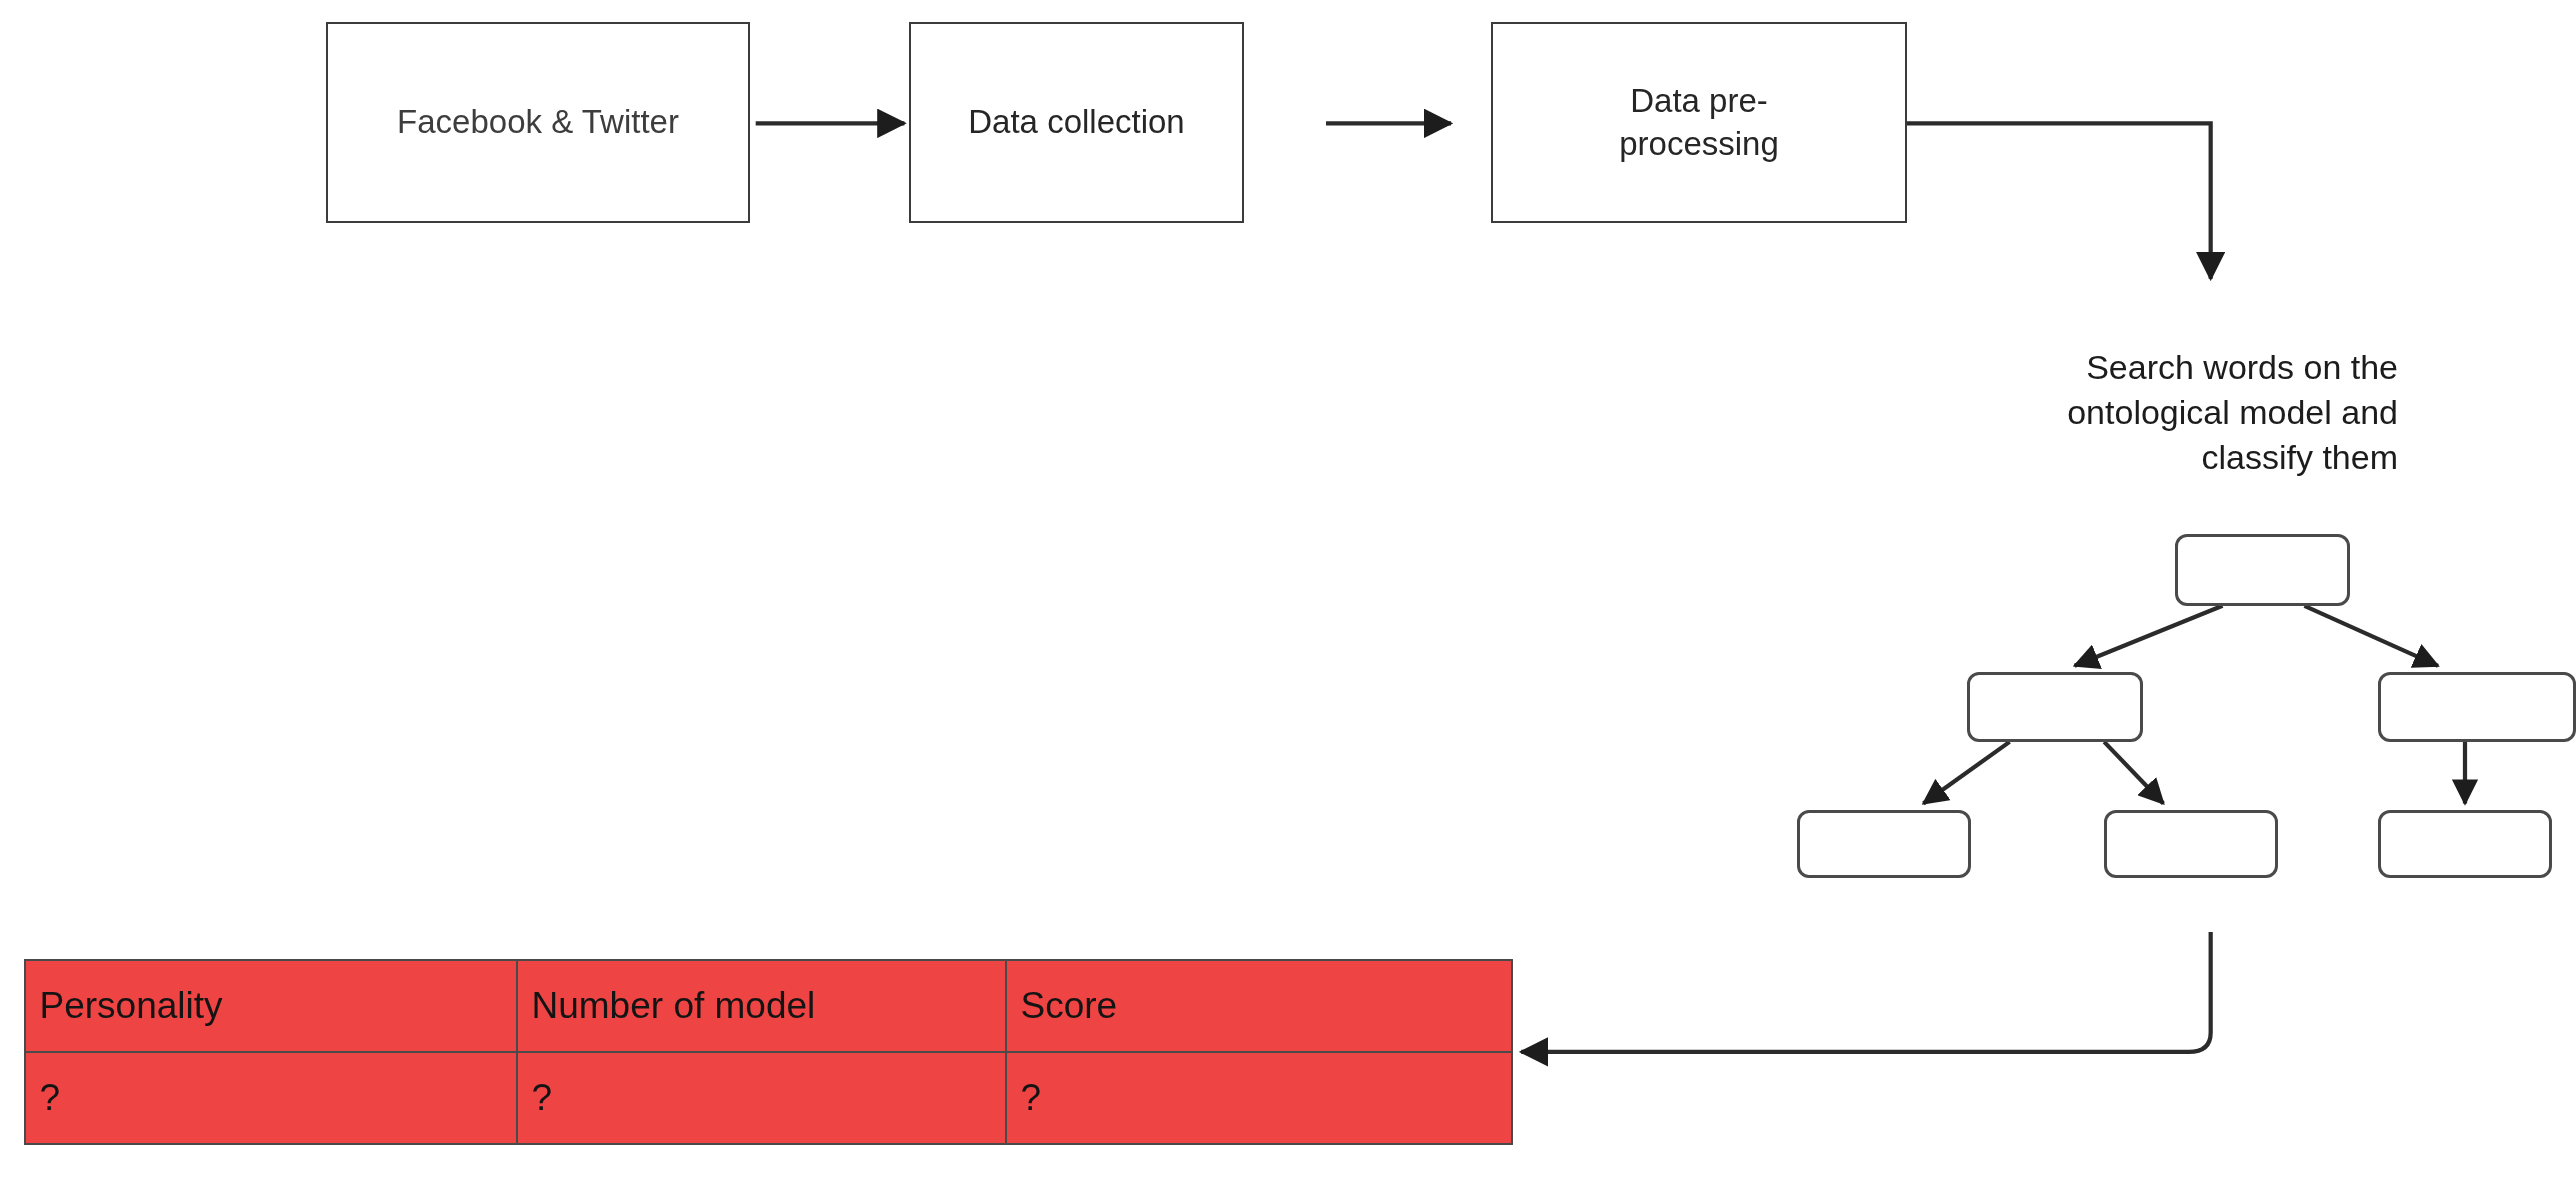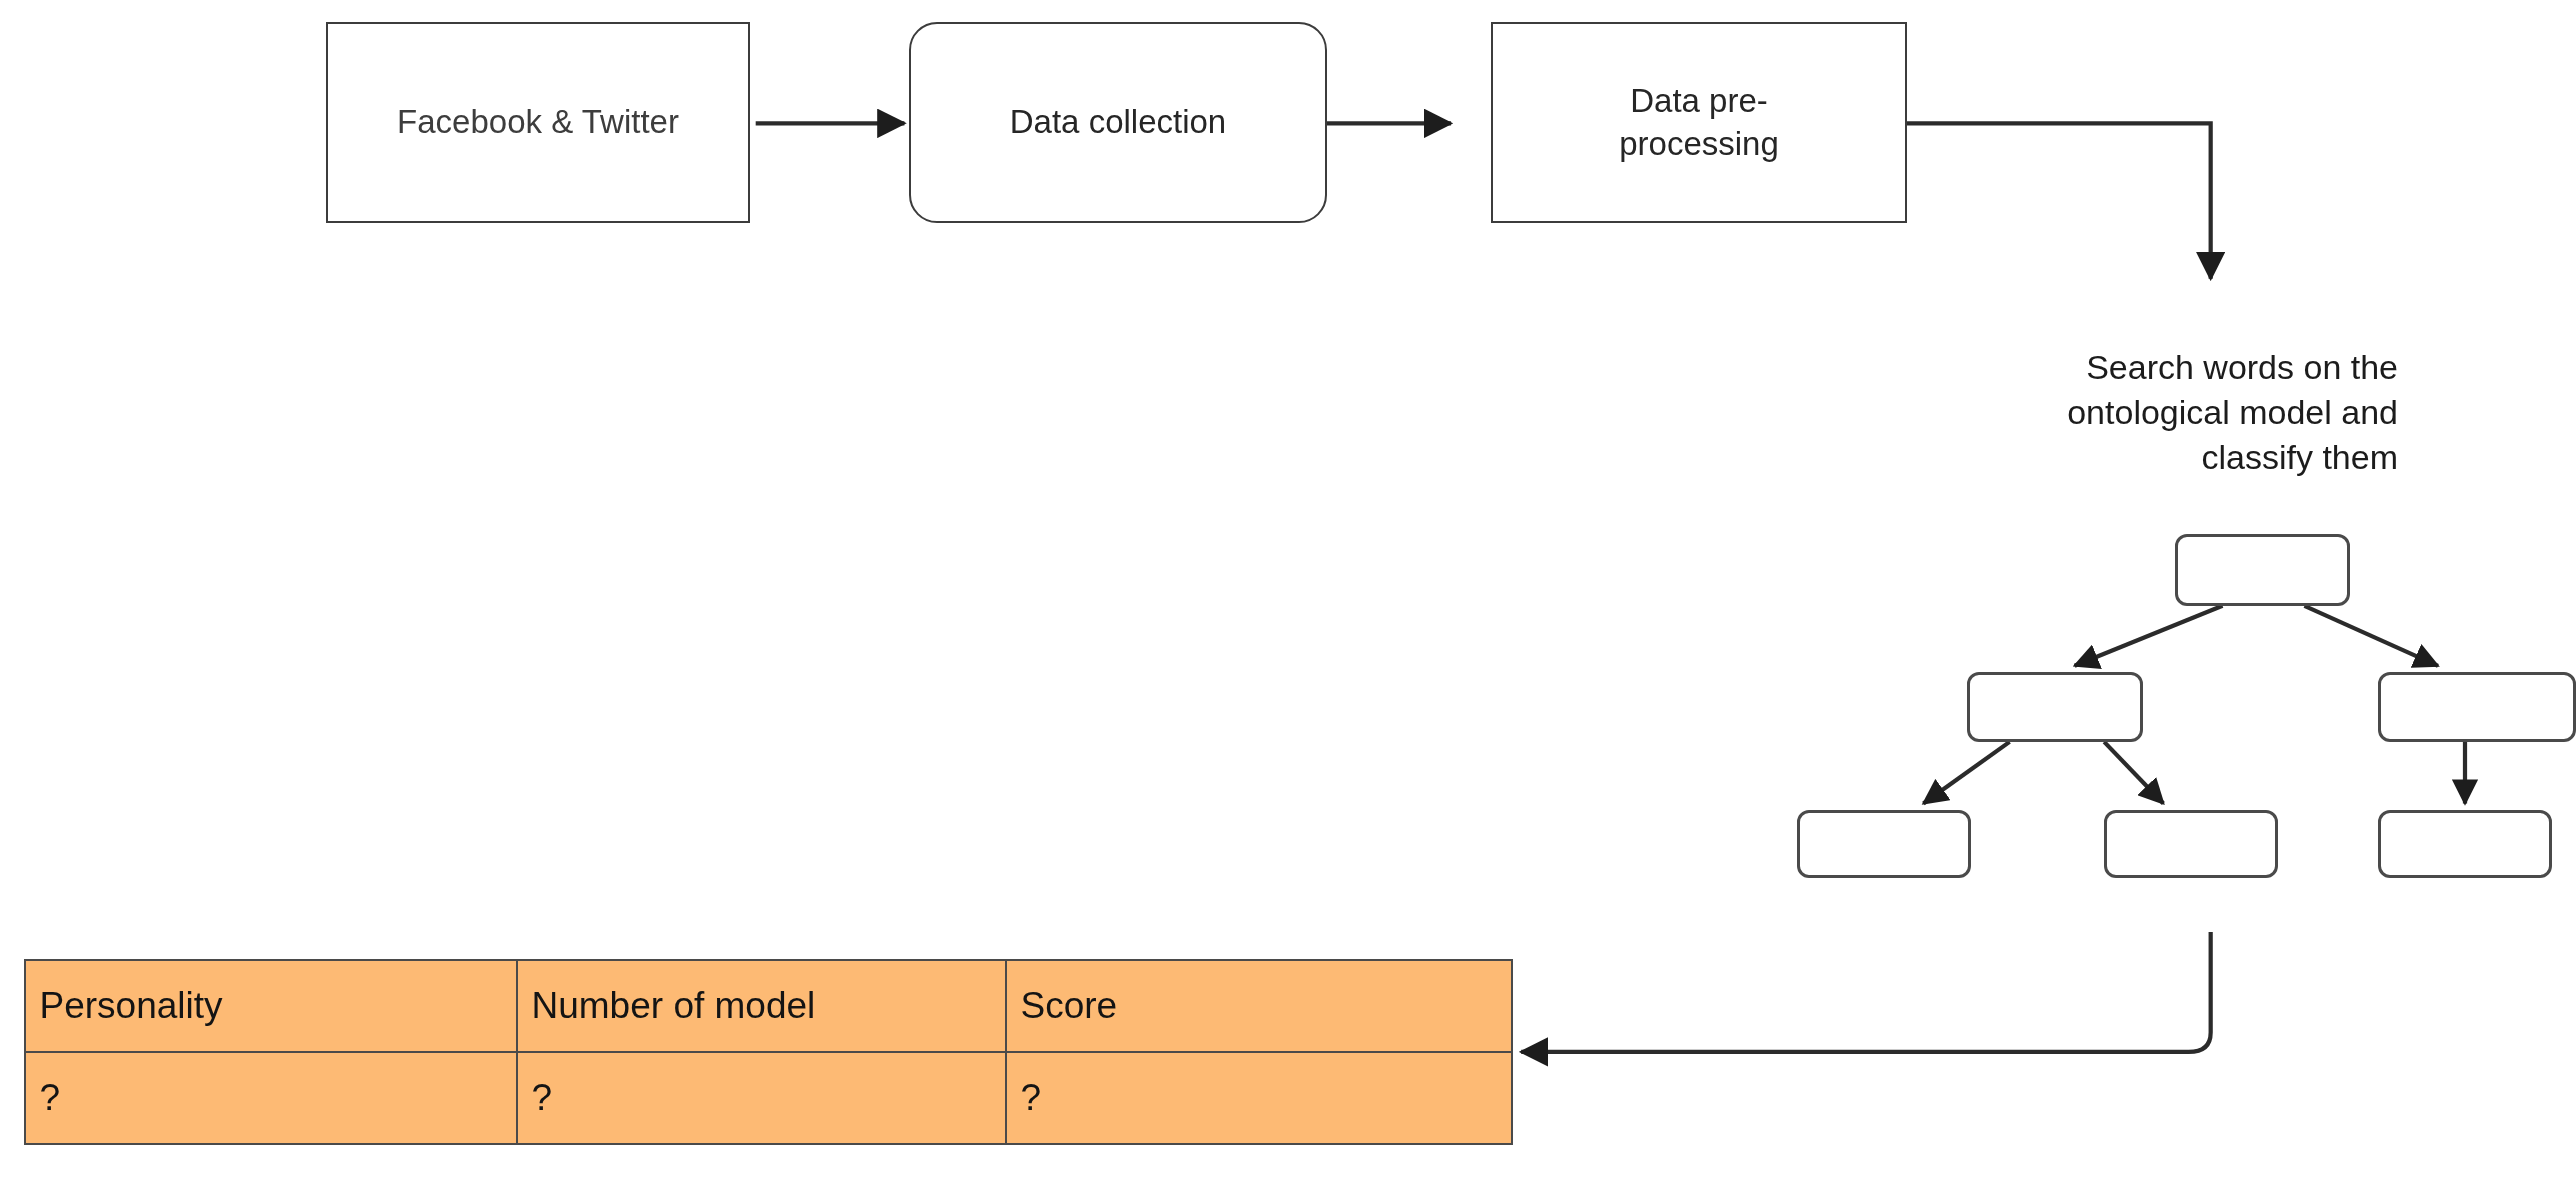--- a/index.html
+++ b/index.html
@@ -37,21 +37,21 @@
     display: flex;
     align-items: center;
     justify-content: center;
     text-align: center;
     font-size: 33px;
     line-height: 1.28;
     color: #262626;
     padding: 3.4px 8.5px;
   }
   #proc-0 { left: 326px;  top: 22px; width: 424px; height: 201px; color: #3d3d3d; }
-  #proc-1 { left: 909px; top: 22px; width: 418px; height: 201px; border-radius: 28px; }
+  #proc-1 { left: 909px; top: 22px; width: 335px; height: 201px; }
   #proc-2 { left: 1455px; top: 22px; width: 416px; height: 201px; margin-left: 36px; }
 
   
   #tree-caption {
     position: absolute;
     left: 2001px;
     top: 345px;
     width: 397px;
     text-align: right;
     font-size: 34px;
@@ -75,21 +75,21 @@
   #node-l3-c  { left: 2378px; top: 810px; width: 174px; height: 68px; }
 
   
   #result-table {
     position: absolute;
     left: 24px;
     top: 959px;
     width: 1487px;
     border-collapse: collapse;
     table-layout: fixed;
-    background: #fdba74;
+    background: #ef4444;
   }
   #result-table td {
     border: 2.5px solid #4a4a4a;
     height: 90px;
     padding: 0 13.5px;
     font-size: 37px;
     color: #141414;
     vertical-align: middle;
     text-align: left;
     overflow: hidden;

